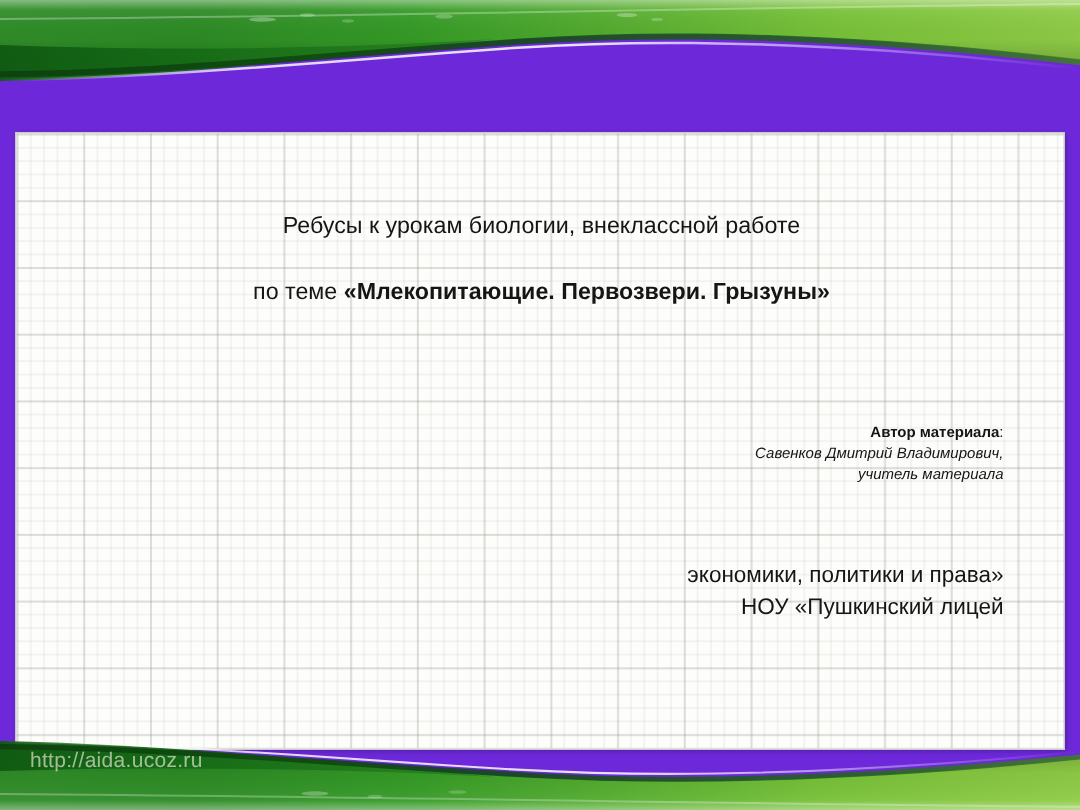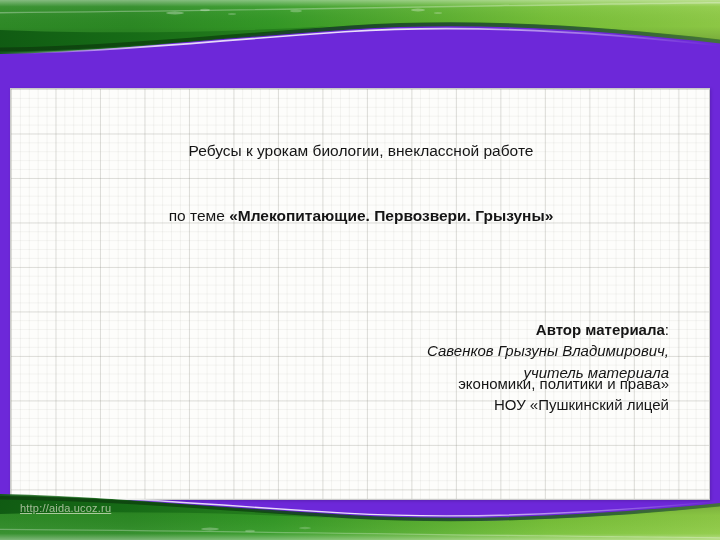--- a/index.html
+++ b/index.html
@@ -68,61 +68,59 @@
     top: 52px;
     width: 700px;
     text-align: center;
     color: #151515;
     font-size: 15.5px;
     line-height: 1.35;
   }
   .title-line1 { display: block; }
   .title-line2 {
     display: block;
-    margin-top: 44px;
+    margin-top: 23px;
   }
   .t-bold { font-weight: bold; }
 
   .author-block {
     position: absolute;
     right: 40px;
     top: 193px;
     width: 430px;
     text-align: right;
     color: #151515;
-    font-size: 15px;
+    font-size: 10px;
     line-height: 1.42;
-    margin-top: 37px;
   }
   .a-role { font-weight: bold; }
   .a-role-colon { font-weight: normal; }
   .a-italic { font-style: italic; }
   .org-block {
     position: absolute;
     right: 40px;
     top: 284px;
     width: 430px;
     text-align: right;
     color: #151515;
     font-size: 15px;
     line-height: 1.42;
   }
 
   
   .watermark {
     position: absolute;
     left: 20px;
     bottom: 26px;
-    font-size: 11px;
+    font-size: 14px;
     letter-spacing: 0.2px;
     color: rgba(250,245,230,0.62);
     font-family: "Liberation Sans", sans-serif;
     white-space: nowrap;
     z-index: 6;
-    text-decoration: underline;
   }
 </style>
 </head>
 <body>
 
 <div id="slide">
 
   <div class="wave-top">
     <svg class="wave-svg" viewBox="0 0 720 62" preserveAspectRatio="none">
       <defs>
@@ -186,21 +184,21 @@
         <span class="title-line1">Ребусы к урокам биологии, внеклассной работе</span>
         <span class="title-line2">
           <span>по теме </span><span class="t-bold">«Млекопитающие. Первозвери. Грызуны»</span>
         </span>
       </div>
 
       <div class="author-block">
         <div>
           <span class="a-role">Автор материала</span><span class="a-role-colon">:</span>
         </div>
-        <div class="a-italic">Савенков Грызуны Владимирович,</div>
+        <div class="a-italic">Савенков Дмитрий Владимирович,</div>
         <div class="a-italic">учитель материала</div>
       </div>
 
       <div class="org-block">
         <div>экономики, политики и права»</div>
         <div>НОУ «Пушкинский лицей</div>
       </div>
 
     </div>
   </div>

